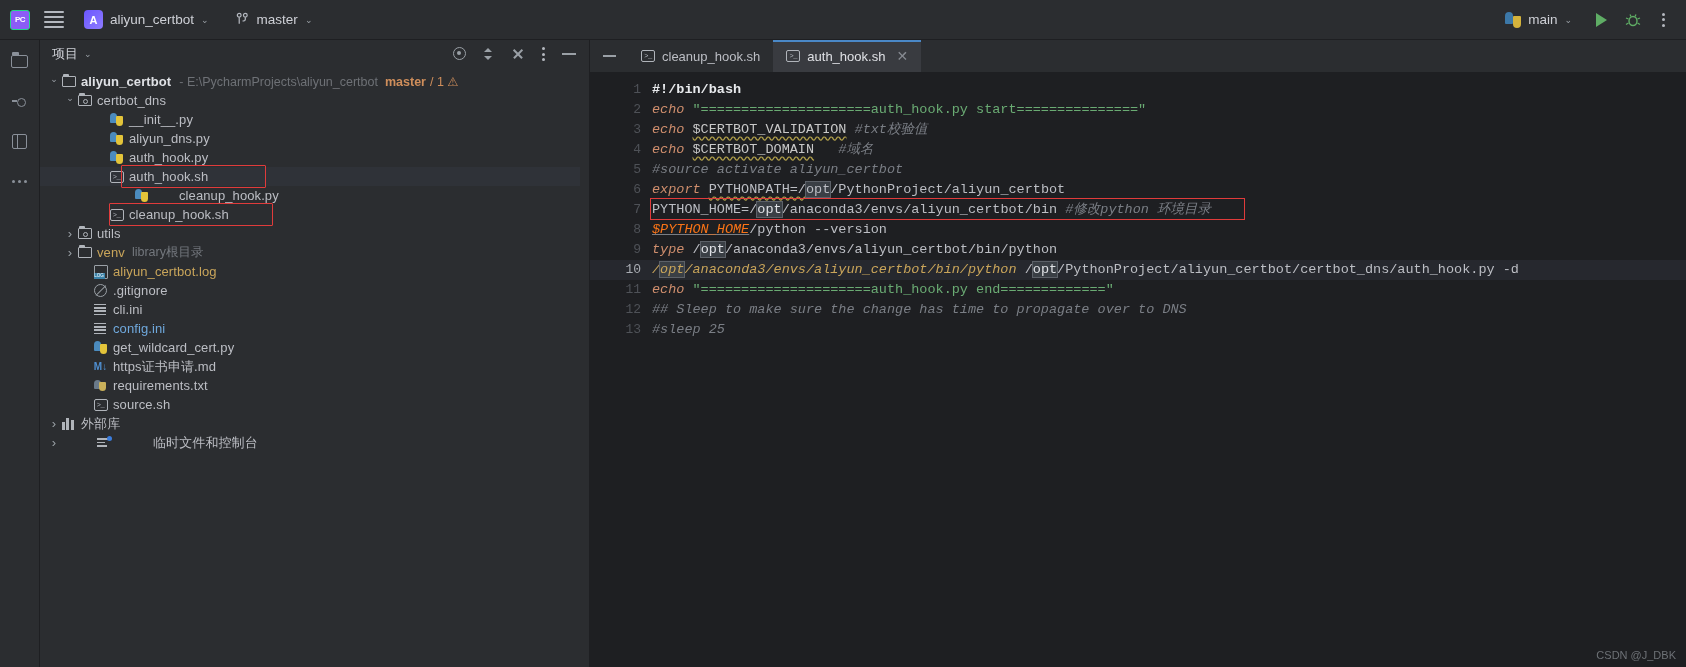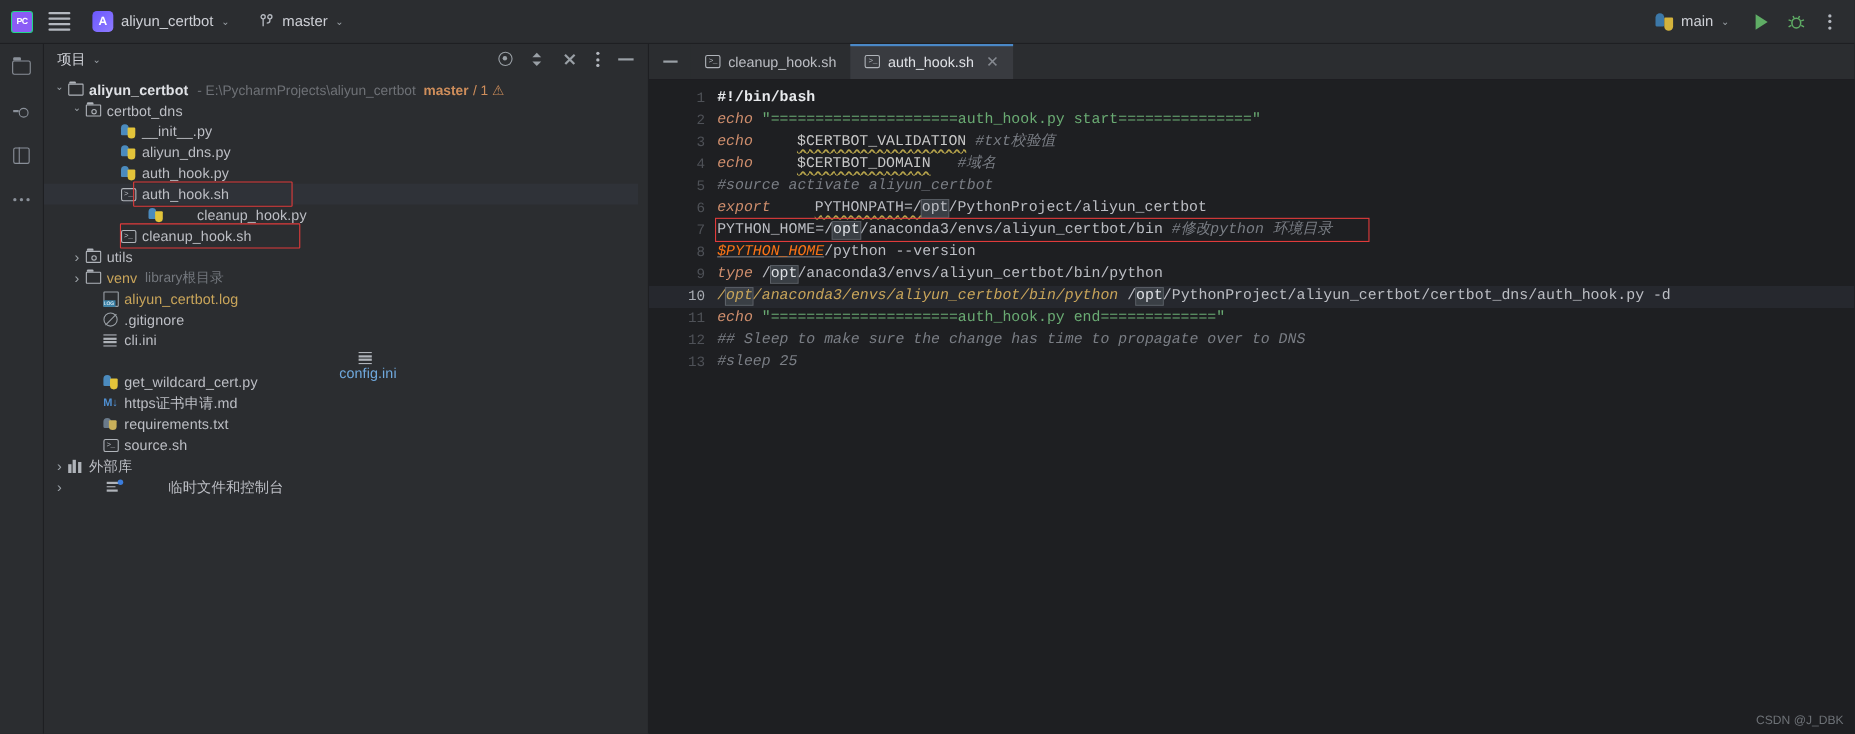--- a/index.html
+++ b/index.html
@@ -208,21 +208,21 @@
   }
   .ln { height: 20px; line-height: 20px; padding-left: 2px; white-space: pre; }
   .ln.cur { background: #26282e; }
   .kw   { color: #cf8e6d; font-style: italic; }
   .kwb  { color: #e8eaed; font-weight: bold; }
   .str  { color: #6aab73; }
   .varu { color: #c8c8c8; text-decoration: underline; text-decoration-color: #7a7d83; }
   .cmt  { color: #7a7e85; font-style: italic; }
   .txt  { color: #bcbec4; }
   .ital { font-style: italic; color: #c9a55a; }
-  .wavy { text-decoration: underline wavy #b3a14a; text-underline-offset: 3px; margin-left: 32px; }
+  .wavy { text-decoration: underline wavy #b3a14a; text-underline-offset: 3px; }
   .occ { background: #3a3f45; outline: 1px solid #5c6168; }
   .envvar { color: #f97316; font-style: italic; text-decoration: underline; text-decoration-color: #7a7d83; text-align: right; }
 
   #watermark {
     position: absolute; right: 10px; bottom: 6px;
     font-size: 11px; color: #6d7176; font-family: "Liberation Sans", sans-serif;
   }
   .code-hl {
     position: absolute; border: 1.5px solid #e03b3b; pointer-events: none; z-index: 20;
   }
@@ -427,21 +427,21 @@
           <span class="ic">
             <span class="i-ini">
               <i></i>
               <i></i>
               <i></i>
               <i></i>
             </span>
           </span>
           <span class="lbl" style="">cli.ini</span>
         </div>
-        <div class="row" style="padding-left: 40px; flex-direction: column;">
+        <div class="row" style="padding-left: 40px;">
           <span class="arrow"></span>
           <span class="ic">
             <span class="i-ini">
               <i></i>
               <i></i>
               <i></i>
               <i></i>
             </span>
           </span>
           <span class="lbl col-blue" style="">config.ini</span>

